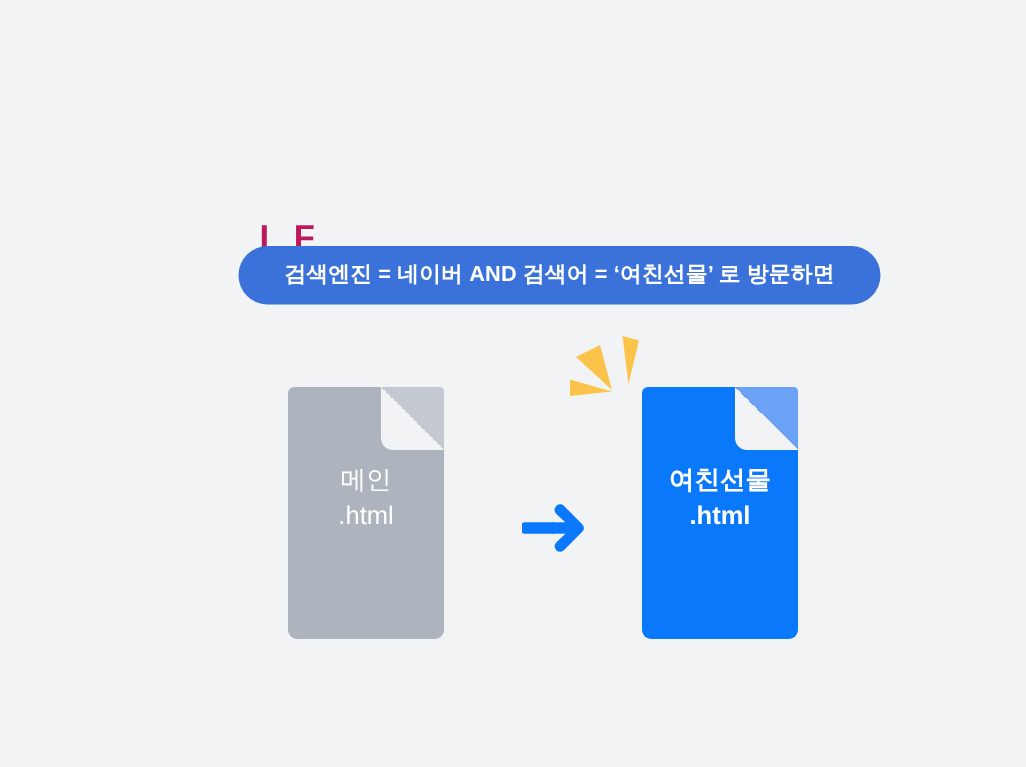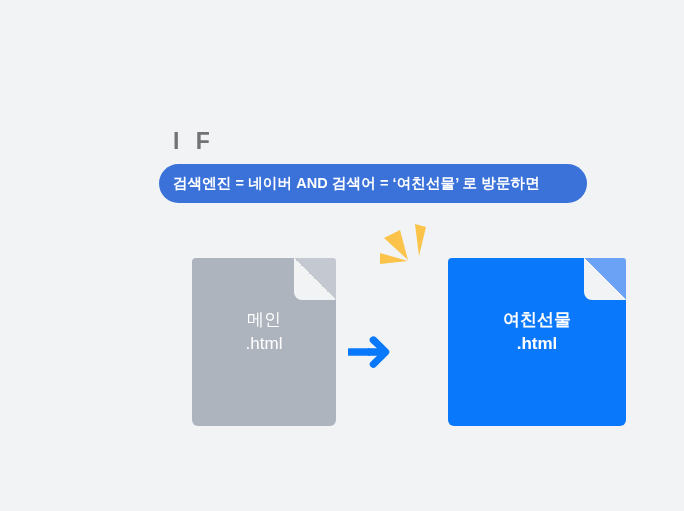--- a/index.html
+++ b/index.html
@@ -16,61 +16,62 @@
   }
   .stage {
     position: absolute;
     inset: 0;
   }
 
   
   .if-label {
     position: absolute;
     left: 173px;
-    top: 130px;
+    top: 147px;
     font-size: 23px;
     font-weight: bold;
     letter-spacing: 5px;
-    color: #737373;
+    color: #be185d;
     line-height: 1;
     white-space: nowrap;
   }
 
   
   .condition-pill {
     position: absolute;
     left: 159px;
     top: 164px;
     width: 428px;
     height: 39px;
     border-radius: 20px;
     background: #3b72d9;
     display: flex;
     align-items: center;
+    justify-content: center;
     box-sizing: border-box;
     padding: 0 14px;
   }
   .condition-text {
     color: #ffffff;
     font-size: 14.5px;
     font-weight: bold;
     letter-spacing: 0.1px;
     white-space: nowrap;
     line-height: 1;
   }
 
   
   .doc {
     position: absolute;
-    width: 144px;
+    width: 104px;
     height: 168px;
     top: 258px;
   }
   .doc-left  { left: 192px; }
-  .doc-right { left: 448px; padding-left: 34px; }
+  .doc-right { left: 428px; }
 
   .doc-body {
     position: absolute;
     inset: 0;
     border-radius: 4px 0 6px 6px;
   }
   .doc-left  .doc-body { background: #aeb4be; }
   .doc-right .doc-body { background: #0a78fb; }
 
   

